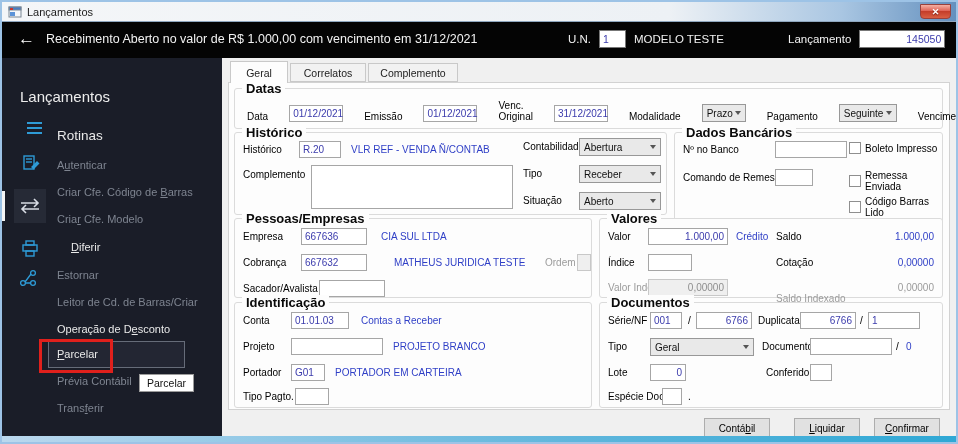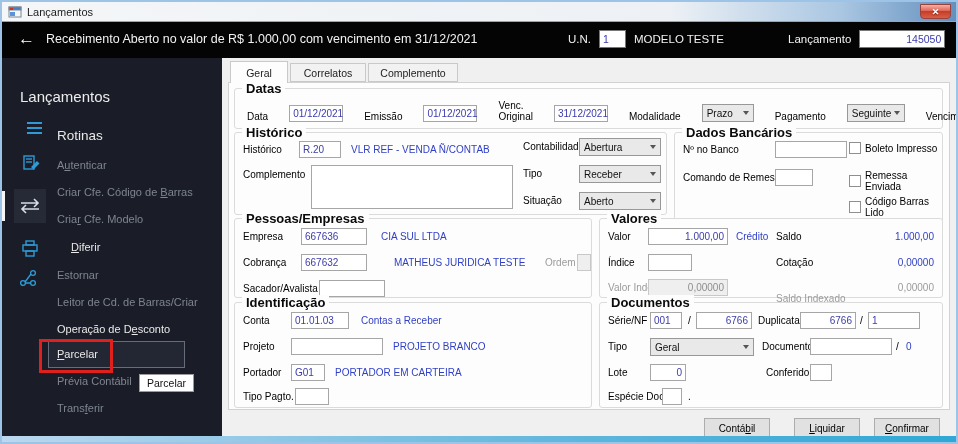--- a/index.html
+++ b/index.html
@@ -175,21 +175,21 @@
     <div class="gbox" style="left:12px;top:30px;width:709px;height:41px;">
       <span class="gtitle">Datas</span>
       <div class="datarow">
         <span>Data</span>
         <span class="inp finp" style="width:54px;">01/12/2021</span>
         <span>Emissão</span>
         <span class="inp finp" style="width:54px;">01/12/2021</span>
         <span>Venc. Original</span>
         <span class="inp finp" style="width:54px;">31/12/2021</span>
         <span>Modalidade</span>
-        <span class="sel finp" style="width:52px;position:static;">
+        <span class="sel finp" style="width:44px;position:static;">
             <span>Prazo</span>
             <span class="chev"></span>
           </span>
         <span>Pagamento</span>
         <span class="sel finp" style="width:58px;position:static;">
             <span>Seguinte</span>
             <span class="chev"></span>
           </span>
         <span>Vencimento</span>
         <span class="inp finp" style="width:54px;">31/12/2021</span>

